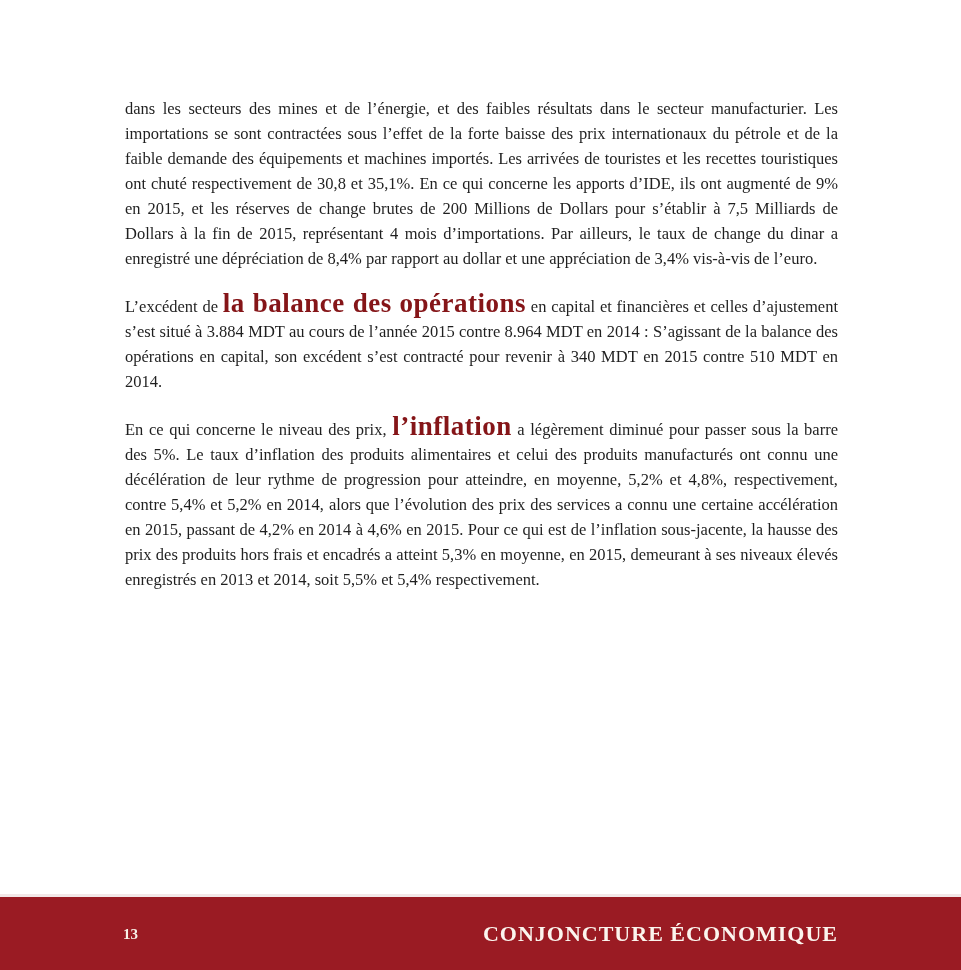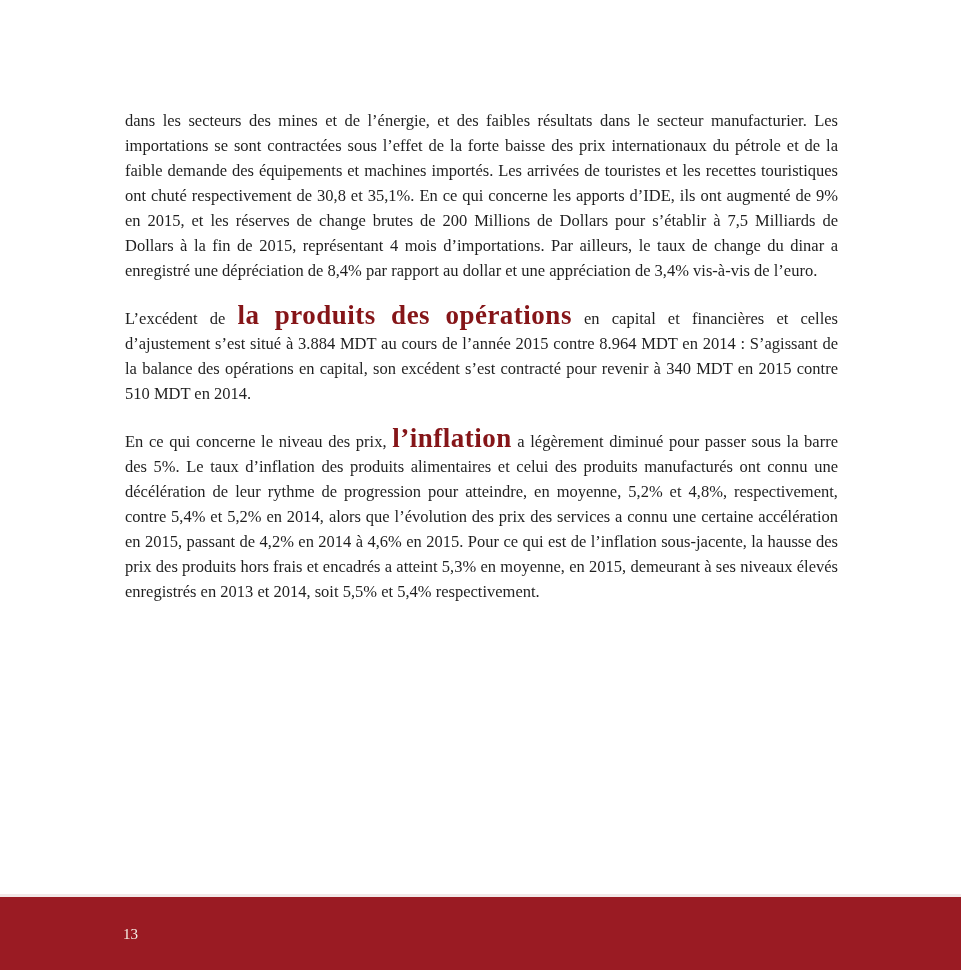--- a/index.html
+++ b/index.html
@@ -12,21 +12,21 @@
     width: 961px;
     height: 970px;
     background: #ffffff;
     overflow: hidden;
     font-family: "Liberation Serif", "DejaVu Serif", serif;
   }
   .text-block {
     position: absolute;
     left: 125px;
     right: 123px;
-    top: 108px;
+    top: 96px;
     color: #1f1f1f;
     font-size: 16.5px;
     line-height: 25px;
     text-align: justify;
   }
   .text-block p {
     margin: 0 0 20px 0;
   }
   .accent {
     font-size: 27px;
@@ -45,21 +45,21 @@
     border-top: 3px solid #f2e8e8;
     box-sizing: content-box;
   }
   .page-number {
     position: absolute;
     left: 123px;
     top: 50%;
     transform: translateY(-50%);
     color: #f8f1e8;
     font-size: 15px;
-    font-weight: 400;
+    font-weight: 700;
   }
   .footer-title {
     position: absolute;
     right: 123px;
     top: 50%;
     transform: translateY(-50%);
     color: #fbf5ee;
     font-size: 22px;
     font-weight: 700;
     letter-spacing: 1px;
@@ -68,23 +68,24 @@
 </style>
 </head>
 <body>
 
 <div class="page">
 
   <div class="text-block">
 
     <p><span>dans les secteurs des mines et de l’énergie, et des faibles résultats dans le secteur manufacturier. Les importations se sont contractées sous l’effet de la forte baisse des prix internationaux du pétrole et de la faible demande des équipements et machines importés. Les arrivées de touristes et les recettes touristiques ont chuté respectivement de 30,8 et 35,1%. En ce qui concerne les apports d’IDE, ils ont augmenté de 9% en 2015, et les réserves de change brutes de 200 Millions de Dollars pour s’établir à 7,5 Milliards de Dollars à la fin de 2015, représentant 4 mois d’importations. Par ailleurs, le taux de change du dinar a enregistré une dépréciation de 8,4% par rapport au dollar et une appréciation de 3,4% vis-à-vis de l’euro.</span></p>
 
-    <p><span>L’excédent de</span> <span class="accent">la produits des opérations</span> <span>en capital et financières et celles d’ajustement s’est situé à 3.884 MDT au cours de l’année 2015 contre 8.964 MDT en 2014 : S’agissant de la balance des opérations en capital, son excédent s’est contracté pour revenir à 340 MDT en 2015 contre 510 MDT en 2014.</span></p>
+    <p><span>L’excédent de</span> <span class="accent">la balance des opérations</span> <span>en capital et financières et celles d’ajustement s’est situé à 3.884 MDT au cours de l’année 2015 contre 8.964 MDT en 2014 : S’agissant de la balance des opérations en capital, son excédent s’est contracté pour revenir à 340 MDT en 2015 contre 510 MDT en 2014.</span></p>
 
     <p><span>En ce qui concerne le niveau des prix,</span> <span class="accent">l’inflation</span> <span>a légèrement diminué pour passer sous la barre des 5%. Le taux d’inflation des produits alimentaires et celui des produits manufacturés ont connu une décélération de leur rythme de progression pour atteindre, en moyenne, 5,2% et 4,8%, respectivement, contre 5,4% et 5,2% en 2014, alors que l’évolution des prix des services a connu une certaine accélération en 2015, passant de 4,2% en 2014 à 4,6% en 2015. Pour ce qui est de l’inflation sous-jacente, la hausse des prix des produits hors frais et encadrés a atteint 5,3% en moyenne, en 2015, demeurant à ses niveaux élevés enregistrés en 2013 et 2014, soit 5,5% et 5,4% respectivement.</span></p>
 
   </div>
 
   <div class="footer">
     <span class="page-number">13</span>
+    <span class="footer-title">CONJONCTURE ÉCONOMIQUE</span>
   </div>
 
 </div>
 
 </body></html>

